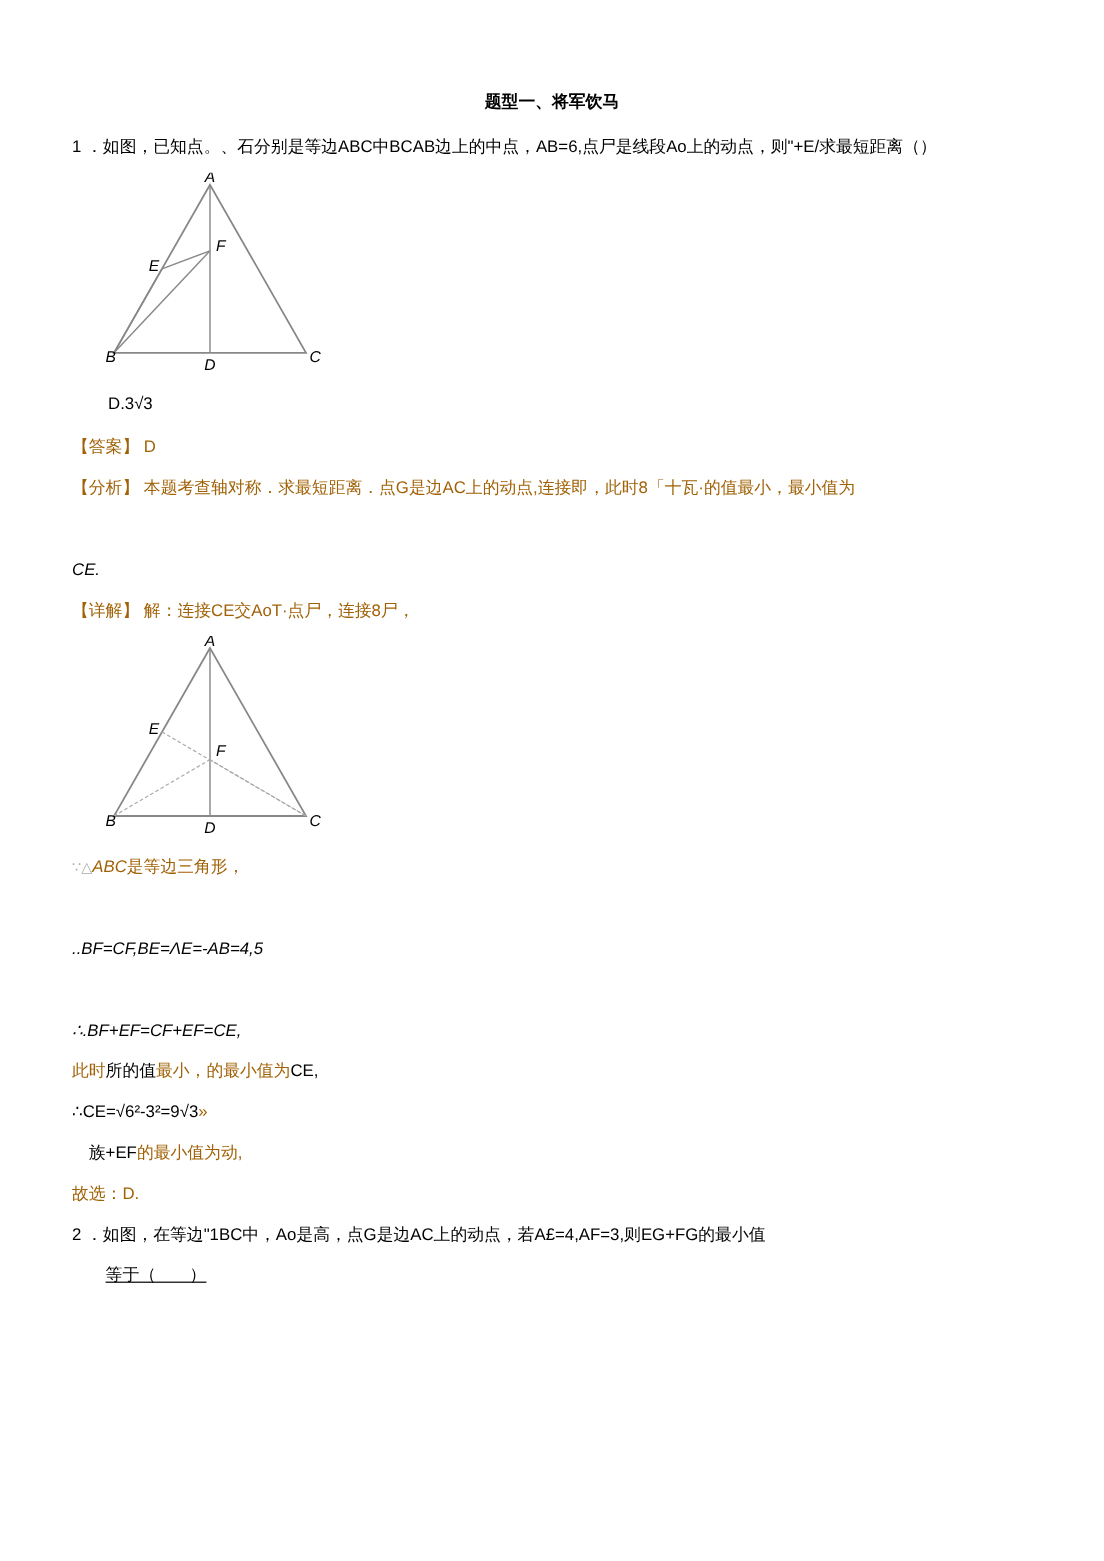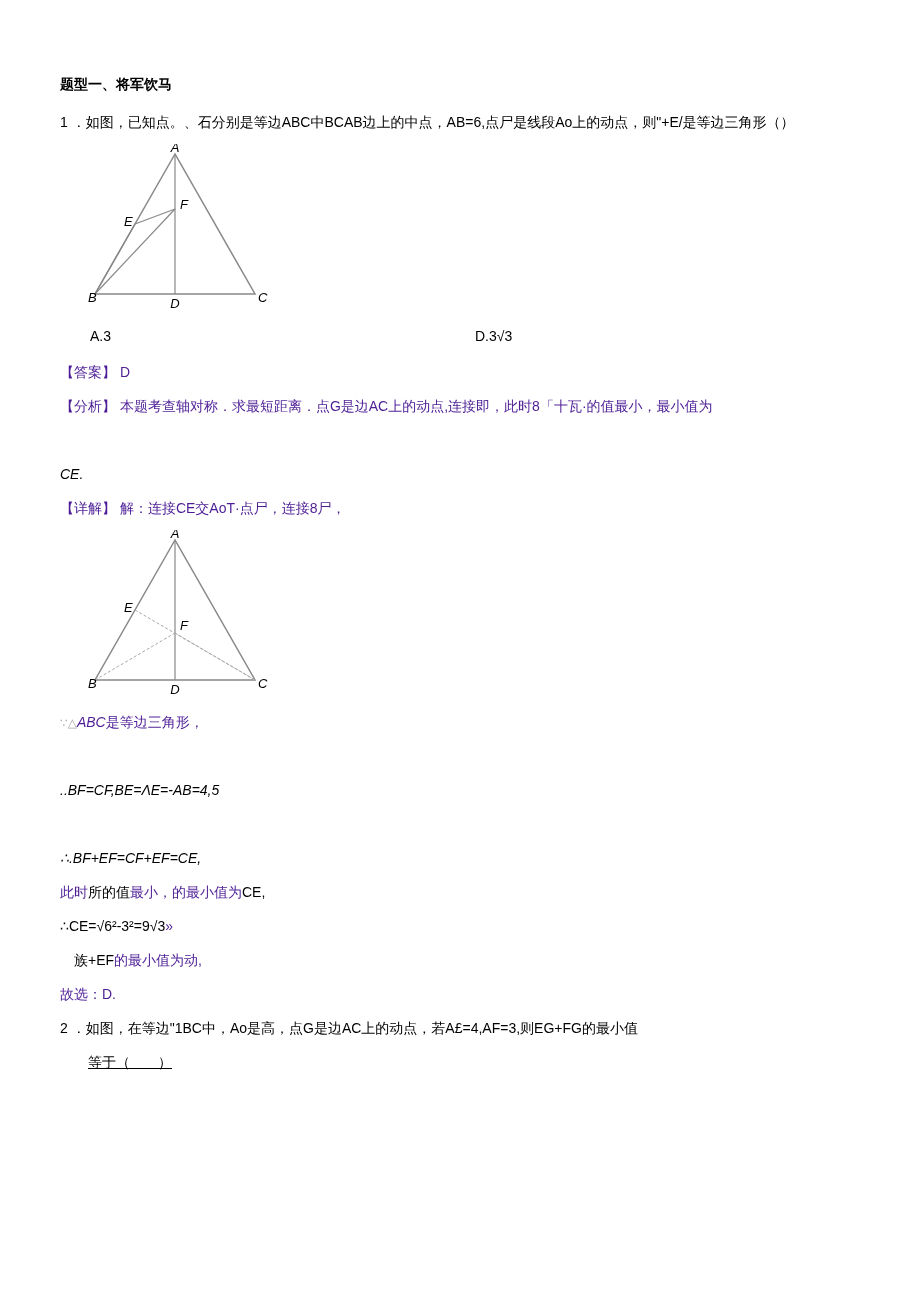--- a/index.html
+++ b/index.html
@@ -9,66 +9,66 @@
     font-size: 14px;
     line-height: 2;
     color: #000;
     background: #fff;
     width: 920px;
     box-sizing: border-box;
   }
   .heading {
     font-weight: bold;
     margin-bottom: 10px;
+    text-align: center;
   }
   .para {
     margin: 6px 0;
   }
   .indent {
     padding-left: 28px;
     text-decoration: underline;
   }
   .options {
     display: flex;
     margin: 8px 0;
     padding-left: 30px;
   }
   .options > div {
     flex: 1;
   }
-  .red { color: #4c1d95; }
+  .red { color: #a16207; }
   .italic { font-style: italic; margin-top: 40px; }
   svg { display: block; margin: 8px 0 8px 20px; }
 </style>
 </head>
 <body>
 
 <div class="heading">题型一、将军饮马</div>
 
 <div class="para">
   <span>1</span>
-  <span>．如图，已知点。、石分别是等边ABC中BCAB边上的中点，AB=6,点尸是线段Ao上的动点，则"+E/是等边三角形（）</span>
+  <span>．如图，已知点。、石分别是等边ABC中BCAB边上的中点，AB=6,点尸是线段Ao上的动点，则"+E/求最短距离（）</span>
 </div>
 
 <svg width="190" height="170" viewBox="0 0 190 170">
   <polygon points="95,10 15,150 175,150" fill="none" stroke="#888" stroke-width="1.5"></polygon>
   <line x1="95" y1="10" x2="95" y2="150" stroke="#888" stroke-width="1.2"></line>
   <line x1="55" y1="80" x2="95" y2="65" stroke="#888" stroke-width="1.2"></line>
   <line x1="55" y1="80" x2="15" y2="150" stroke="#888" stroke-width="1.2"></line>
   <line x1="15" y1="150" x2="95" y2="65" stroke="#888" stroke-width="1.2"></line>
   <text x="95" y="8" text-anchor="middle" font-size="13" font-style="italic" fill="#000">A</text>
   <text x="8" y="158" font-size="13" font-style="italic" fill="#000">B</text>
   <text x="178" y="158" font-size="13" font-style="italic" fill="#000">C</text>
   <text x="95" y="164" text-anchor="middle" font-size="13" font-style="italic" fill="#000">D</text>
   <text x="44" y="82" font-size="13" font-style="italic" fill="#000">E</text>
   <text x="100" y="65" font-size="13" font-style="italic" fill="#000">F</text>
 </svg>
 
 <div class="options">
-  <div>A.3</div>
   <div>D.3√3</div>
 </div>
 
 <div class="para">
   <span class="red">【答案】</span>
   <span class="red">D</span>
 </div>
 
 <div class="para">
   <span class="red">【分析】</span>

